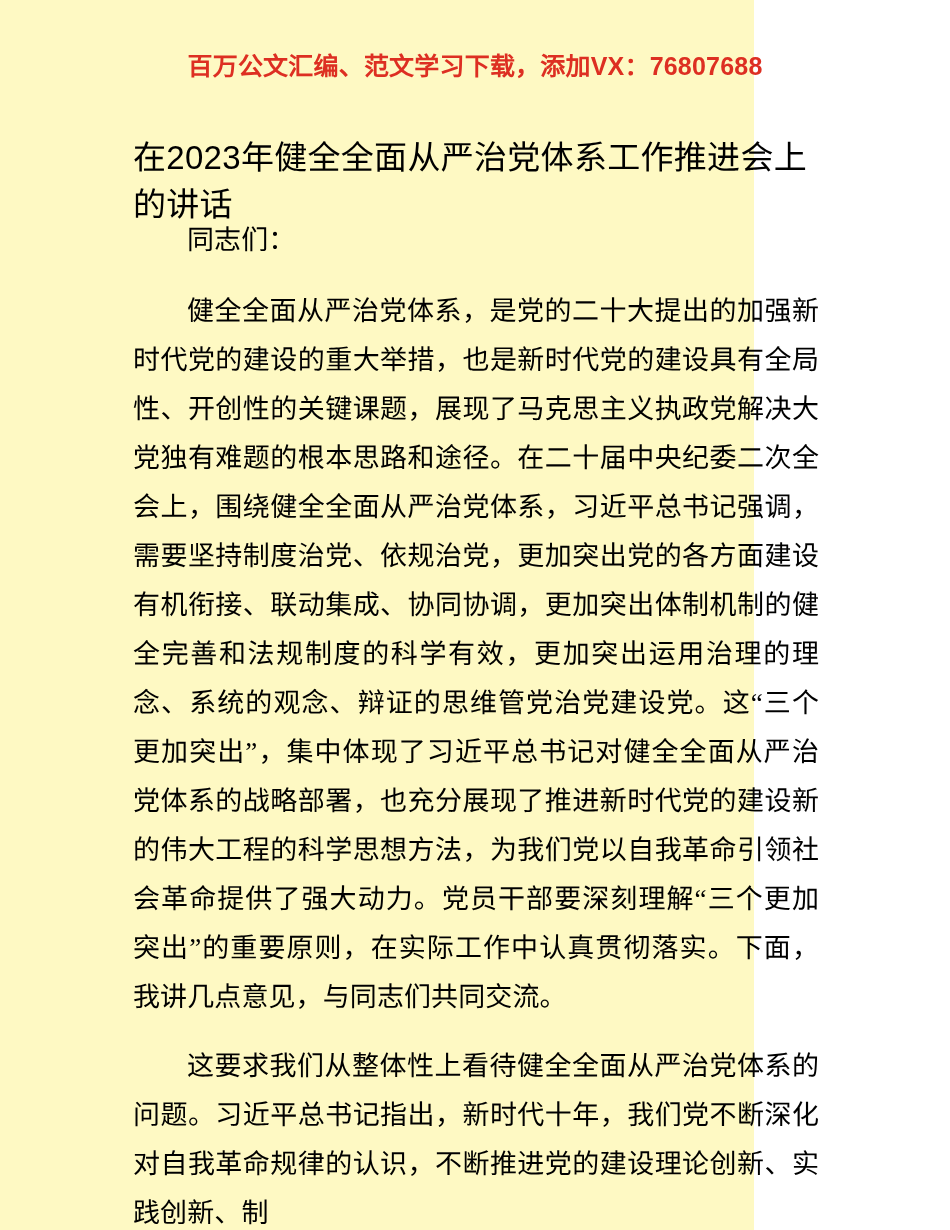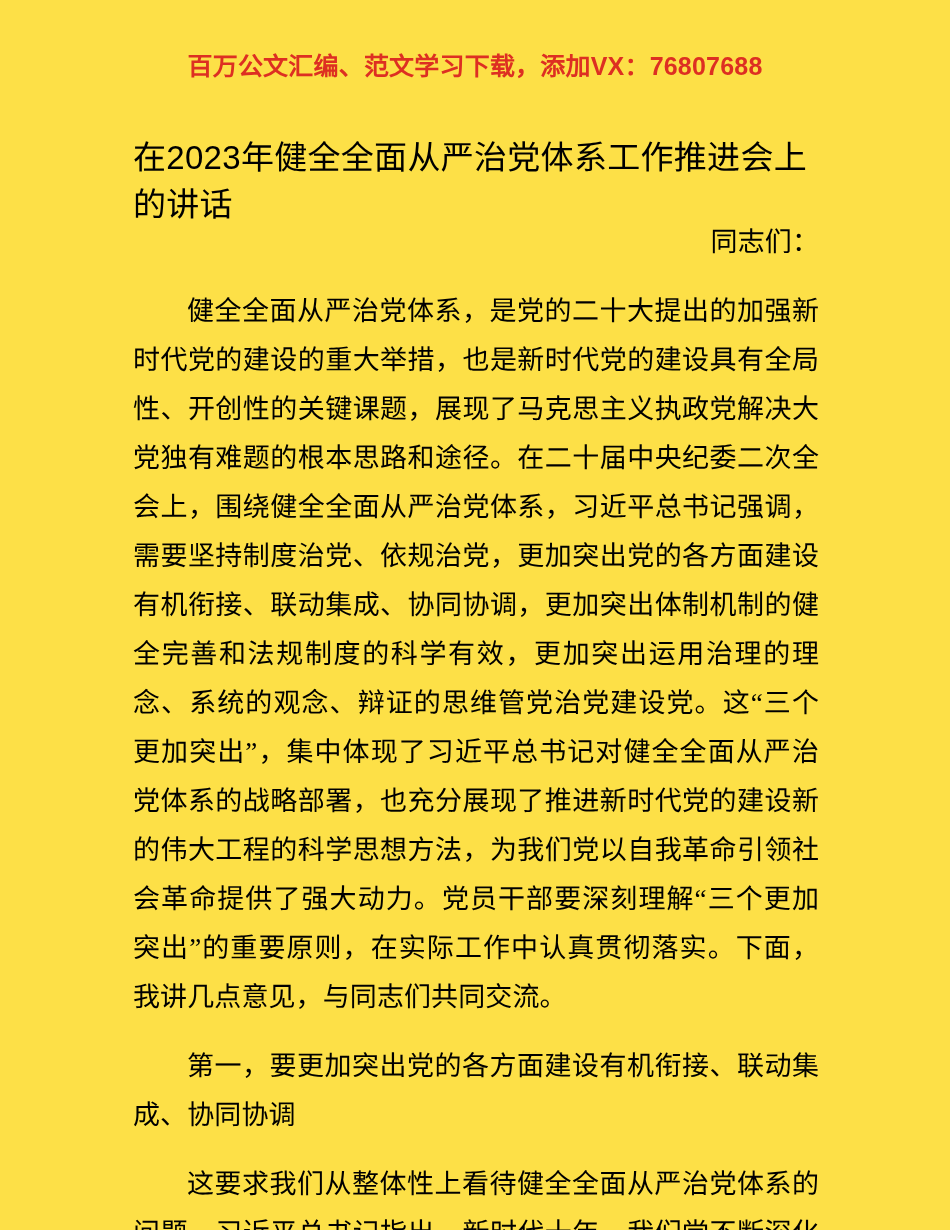--- a/index.html
+++ b/index.html
@@ -10,23 +10,23 @@
   body {
     width: 950px;
     height: 1230px;
     overflow: hidden;
     font-family: "Liberation Sans", "DejaVu Sans", sans-serif;
     -webkit-font-smoothing: antialiased;
   }
 
   .page {
     position: relative;
-    width: 950px;
+    width: 754px;
     height: 1230px;
-    background: #fde047;
+    background: #fef9c3;
     box-sizing: border-box;
   }
 
   
   .promo-header {
     position: absolute;
     top: 50px;
     left: 0;
     width: 950px;
     text-align: center;
@@ -73,21 +73,22 @@
   .para + .para {
     margin-top: 20px;
     font-family: Liberation Serif, serif;
   }
 
   .para.indent {
     text-indent: 2em;
   }
 
   .para.no-justify {
-    text-align: right;
+    text-align: left;
+    font-family: Liberation Mono, monospace;
   }
 
   
   .para.clipped {
     overflow: hidden;
   }
 </style>
 </head>
 <body>
 
@@ -96,19 +97,18 @@
   <div class="promo-header" style="color: rgb(221, 47, 34);">百万公文汇编、范文学习下载，添加VX：76807688</div>
 
   <h1 class="doc-title">在2023年健全全面从严治党体系工作推进会上的讲话</h1>
 
   <div class="body-block">
 
     <p class="para indent no-justify">同志们：</p>
 
     <p class="para indent">健全全面从严治党体系，是党的二十大提出的加强新时代党的建设的重大举措，也是新时代党的建设具有全局性、开创性的关键课题，展现了马克思主义执政党解决大党独有难题的根本思路和途径。在二十届中央纪委二次全会上，围绕健全全面从严治党体系，习近平总书记强调，需要坚持制度治党、依规治党，更加突出党的各方面建设有机衔接、联动集成、协同协调，更加突出体制机制的健全完善和法规制度的科学有效，更加突出运用治理的理念、系统的观念、辩证的思维管党治党建设党。这“三个更加突出”，集中体现了习近平总书记对健全全面从严治党体系的战略部署，也充分展现了推进新时代党的建设新的伟大工程的科学思想方法，为我们党以自我革命引领社会革命提供了强大动力。党员干部要深刻理解“三个更加突出”的重要原则，在实际工作中认真贯彻落实。下面，我讲几点意见，与同志们共同交流。</p>
 
-    <p class="para indent">第一，要更加突出党的各方面建设有机衔接、联动集成、协同协调</p>
 
     <p class="para indent clipped">这要求我们从整体性上看待健全全面从严治党体系的问题。习近平总书记指出，新时代十年，我们党不断深化对自我革命规律的认识，不断推进党的建设理论创新、实践创新、制</p>
 
   </div>
 
 </div>
 
 </body></html>

